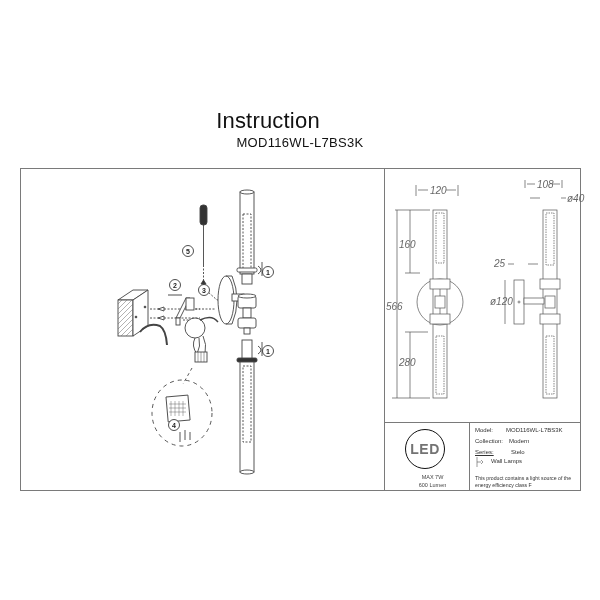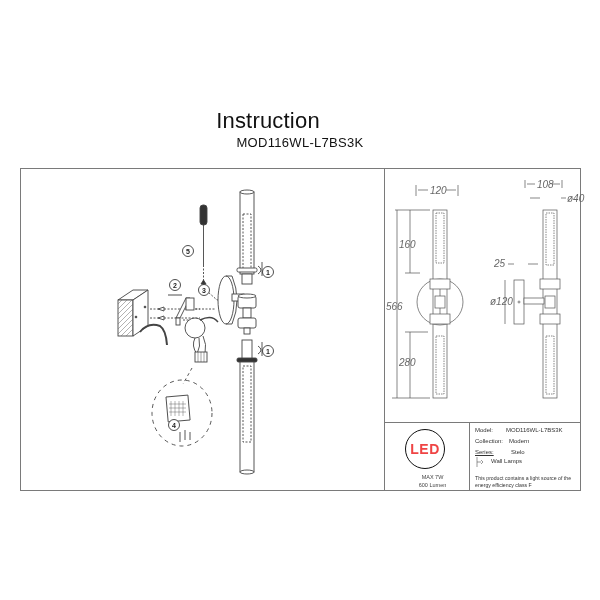--- a/index.html
+++ b/index.html
@@ -11,21 +11,21 @@
                 font-size:13px; color:#111; letter-spacing:0.3px; }
     .frame { position:absolute; left:20px; top:168px; width:561px; height:323px;
              border:1.5px solid #7a7a7a; box-sizing:border-box; }
     .vdiv { position:absolute; left:384px; top:168px; width:0; height:323px; border-left:1.5px solid #7a7a7a; }
     .hdiv { position:absolute; left:384px; top:422px; width:197px; height:0; border-top:1.5px solid #7a7a7a; }
     .vdiv2 { position:absolute; left:469px; top:422px; width:0; height:69px; border-left:1.5px solid #7a7a7a; }
     svg { position:absolute; left:0; top:0; }
     .dimtxt { font-family:"Liberation Sans", sans-serif; font-style:italic; font-size:10px; fill:#666; }
     .led-badge { position:absolute; left:405px; top:429px; width:38px; height:38px; border:1.8px solid #111;
                  border-radius:50%; display:flex; align-items:center; justify-content:center;
-                 font-weight:bold; font-size:14px; color:#ef4444; letter-spacing:0.5px; }
+                 font-weight:bold; font-size:14px; color:#737373; letter-spacing:0.5px; }
     .led-cap { position:absolute; left:395px; width:75px; text-align:center; font-size:5.5px; color:#444; }
     .info { position:absolute; font-size:6px; color:#333; white-space:nowrap; }
     .info.u { text-decoration:underline; }
     .note { position:absolute; left:475px; top:475px; width:104px; font-size:5.2px; line-height:6.5px; color:#333; }
   </style>
 </head>
 <body>
 
 <div class="title">Instruction</div>
 <div class="subtitle">MOD116WL-L7BS3K</div>

